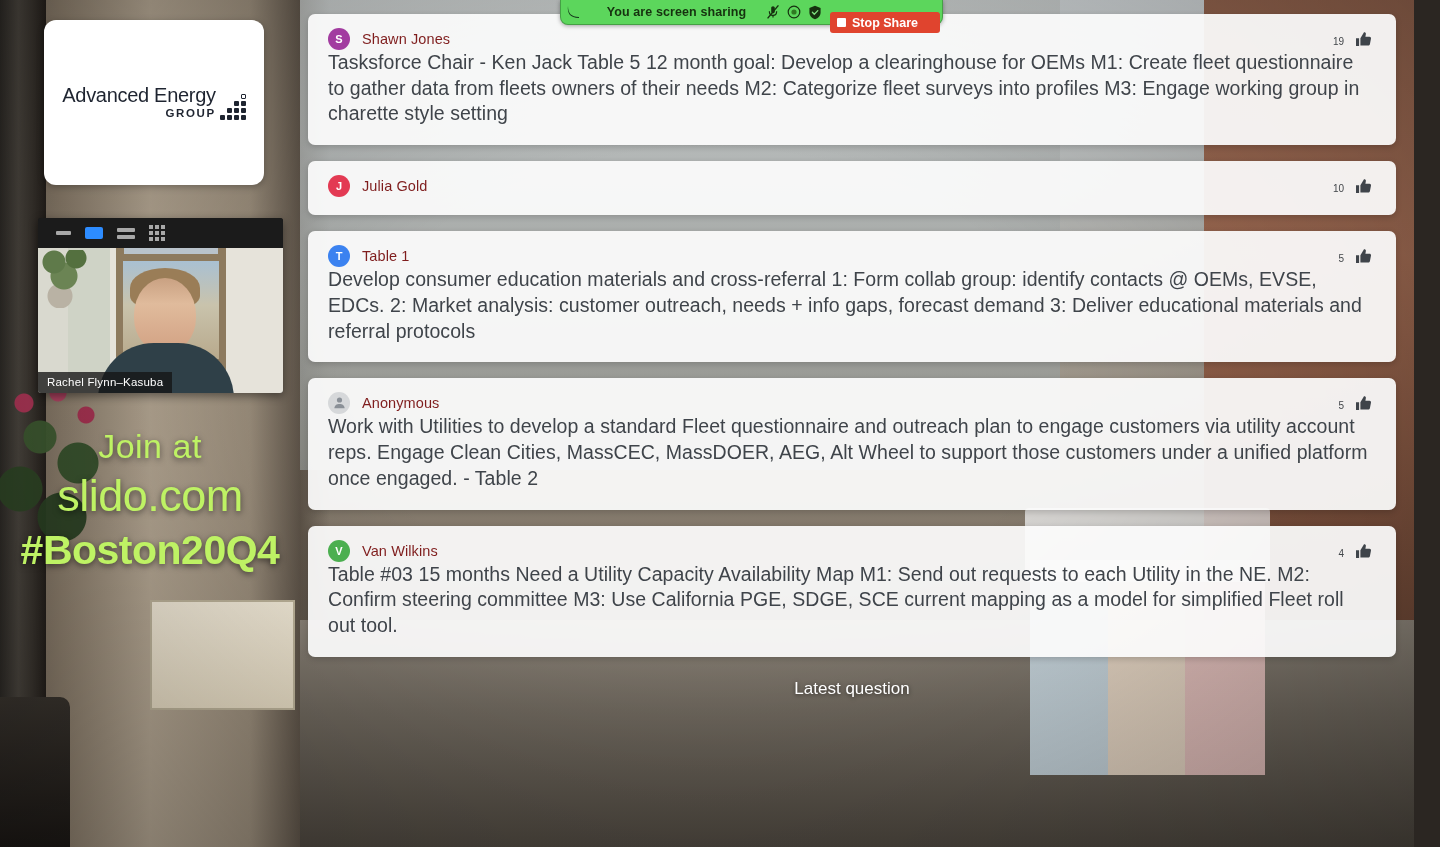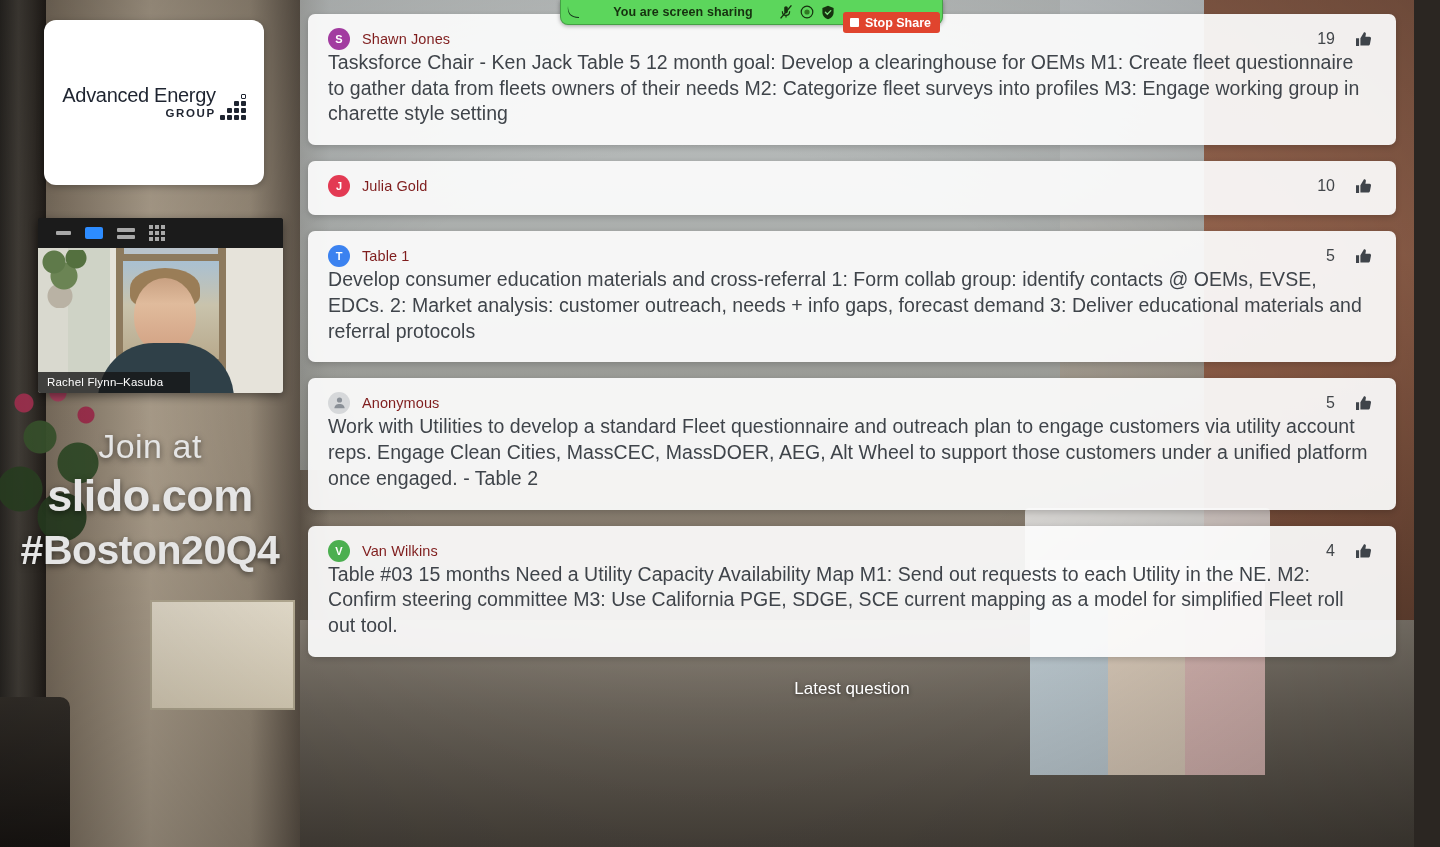--- a/index.html
+++ b/index.html
@@ -104,21 +104,21 @@
     letter-spacing: .1px;
     white-space: nowrap;
   }
   .share-bar .share-icons {
     display: flex; align-items: center; gap: 7px; padding-right: 8px;
   }
   .share-bar .share-icons svg { display: block; }
   .stop-share-btn {
     display: flex; align-items: center; gap: 6px;
     background: #e0442e; color: #fff;
-    height: 21px; margin-right: 2px; padding: 0 9px 0 7px;
+    height: 21px; margin-right: 2px; padding: 0 22px 0 7px;
     border-radius: 3px; font-size: 12.5px; font-weight: 600;
     white-space: nowrap; cursor: pointer; margin-top: 21px;
   }
   .stop-square { width: 9px; height: 9px; background: #fff; border-radius: 1px; }
 
   
   .logo-card {
     position: absolute; left: 44px; top: 20px; width: 220px; height: 165px;
     background: #fff; border-radius: 12px;
     display: flex; align-items: center; justify-content: center;
@@ -190,32 +190,32 @@
     position: absolute; left: 92px; top: 20px; width: 70px; height: 40px;
     background: #9a7d57; border-radius: 50% 50% 30% 30%;
   }
   .vf-person-body {
     position: absolute; left: 60px; top: 95px; width: 136px; height: 60px;
     background: #2f4048; border-radius: 56px 56px 0 0;
   }
   .video-name {
     position: absolute; left: 0; bottom: 0;
     background: rgba(20,20,20,.78); color: #fff;
-    font-size: 11.5px; padding: 4px 27px 5px 9px;
+    font-size: 11.5px; padding: 4px 9px 5px 9px;
     letter-spacing: .2px;
   }
 
   .join-block {
     position: absolute; left: 0px; top: 425px; width: 300px;
-    text-align: center; color: #e5e5e5;
+    text-align: center; color: #bef264;
     z-index: 20;
     text-shadow: 0 2px 6px rgba(0,0,0,.55);
   }
   .join-at  { font-size: 34px; font-weight: 400; line-height: 1.25; letter-spacing: .5px; }
-  .join-url { font-size: 45px; font-weight: 700; line-height: 1.25; letter-spacing: -.5px; }
+  .join-url { font-size: 45px; font-weight: 400; line-height: 1.25; letter-spacing: -.5px; }
   .join-tag { font-size: 41px; font-weight: 700; line-height: 1.3; letter-spacing: -.5px; }
 
   
   .qa-list {
     position: absolute; left: 308px; top: 14px; width: 1088px;
     display: flex; flex-direction: column; gap: 16px;
     z-index: 30;
   }
   .qa-card {
     background: rgba(252,252,252,.93);
@@ -231,22 +231,22 @@
     width: 22px; height: 22px; border-radius: 50%;
     color: #fff; font-size: 11px; font-weight: 600;
     display: flex; align-items: center; justify-content: center;
     flex: 0 0 auto;
   }
   .avatar.anon { background: #d6d8da; color: #7a7f85; }
   .qa-author {
     margin-left: 12px; font-size: 14.5px; color: #7f1d1d; letter-spacing: .1px;
   }
   .qa-votes {
-    margin-left: auto; display: flex; align-items: center; gap: 20px;
-    font-size: 16px; color: #42464a;
+    margin-left: auto; display: flex; align-items: flex-end; gap: 11px;
+    font-size: 10px; color: #42464a;
   }
   .qa-votes svg { display: block; }
   .qa-body {
     margin-top: 0; padding: 0 6px 0 10px;
     font-size: 19.5px; line-height: 1.32; color: #3f444a;
     letter-spacing: .05px;
   }
   .latest-divider {
     text-align: center; color: #fff; font-size: 17px;
     text-shadow: 0 1px 4px rgba(0,0,0,.6);

